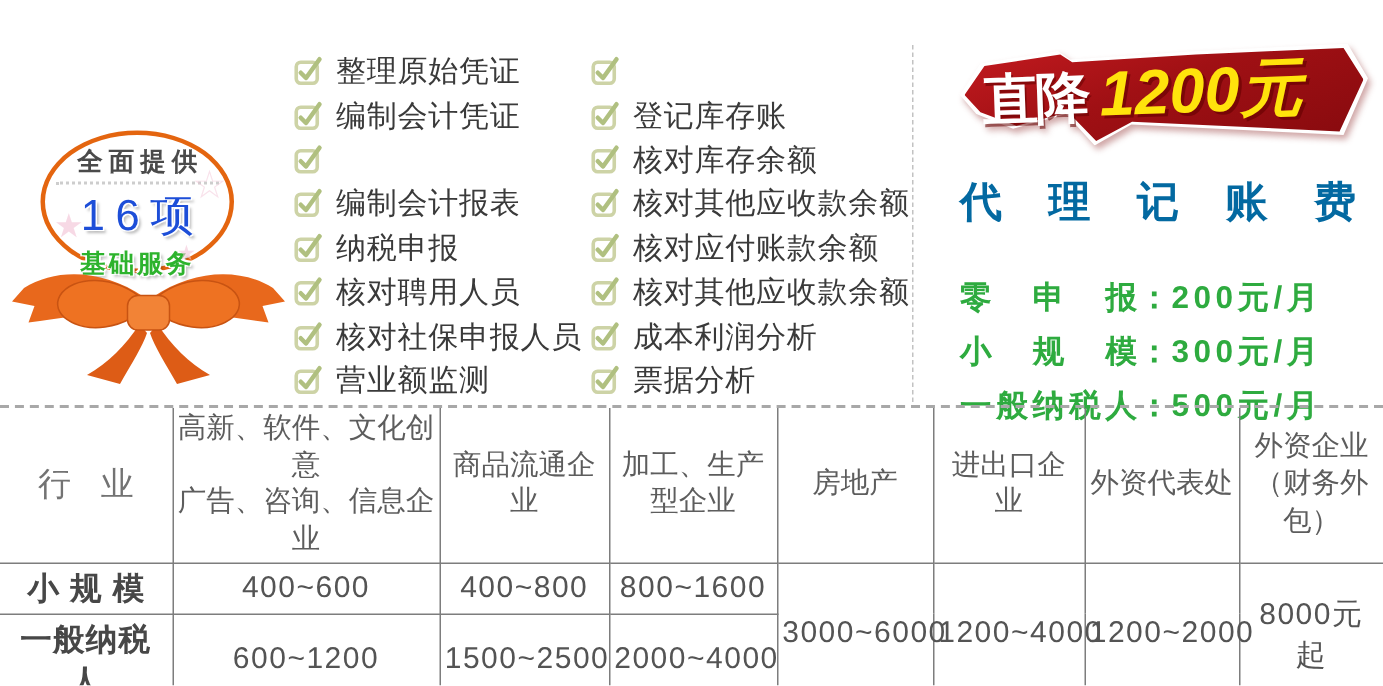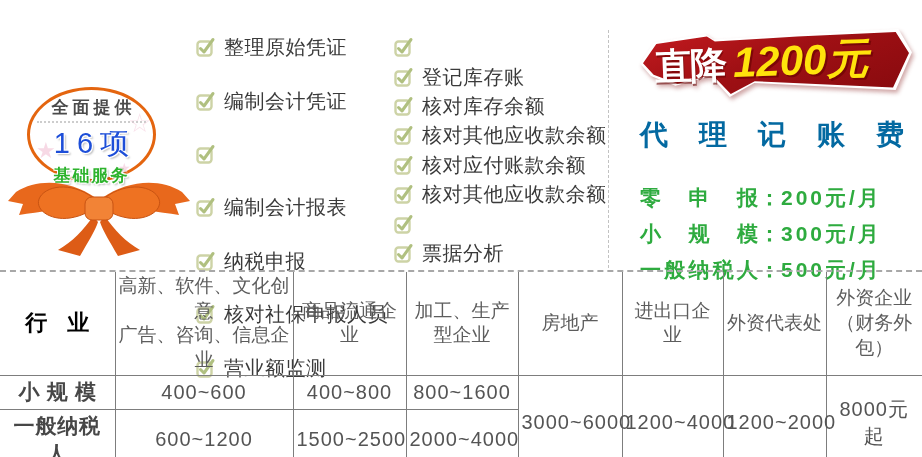--- a/index.html
+++ b/index.html
@@ -19,21 +19,21 @@
   .outline-white{ text-shadow:-1px -1px 0 #fff,1px -1px 0 #fff,-1px 1px 0 #fff,1px 1px 0 #fff,2px 2px 2px rgba(0,0,0,.28); }
   .badge-big{ margin-top:1px; font-size:29px; font-weight:400; color:#1d4ed8;
     letter-spacing:7px; text-indent:7px; white-space:nowrap; }
   .badge-sub{ font-size:17px; font-weight:900; color:#2db32d;
     letter-spacing:2px; white-space:nowrap; }
   .badge-star{ position:absolute; color:#f3c6d8; z-index:2; pointer-events:none; }
   .ribbon-svg{ position:absolute; left:8px; top:168px; z-index:3; }
 
   
   .check-col{ position:absolute; top:33px; display:flex; flex-direction:column; }
-  .check-col.left{ left:196px;gap:24px; } .check-col.right{ left:394px; }
+  .check-col.left{ left:196px; } .check-col.right{ left:394px; }
   .check-item{ height:29.4px; display:flex; align-items:center; }
   .cbx{ width:19px; height:19px; margin-right:9px; display:inline-block; }
   .cbx svg{ overflow:visible; display:block; }
   .check-label{ font-size:20px; color:#3a3a3a; white-space:nowrap; letter-spacing:.5px; }
 
   .v-divider{ position:absolute; left:608px; top:30px; height:238px; width:0;
     border-left:1px dashed #c2c2c2; }
 
   
   .promo{ position:absolute; left:640px; top:30px; width:276px; }
@@ -62,21 +62,21 @@
 
   
   .table-wrap{ position:absolute; left:0; top:270px; width:922px; border-top:2px dashed #a8a8a8; }
   table{ width:922px; border-collapse:collapse; table-layout:fixed; }
   th,td{ border:1px solid #7d7d7d; text-align:center; vertical-align:middle; padding:2px 3px; }
   th{ border-top:none; font-size:19px; font-weight:normal; color:#5d5d5d;
     white-space:pre-line; line-height:1.3; }
   thead tr{ height:66px; } tbody tr{ height:34px; }
   th:first-child,td:first-child{ border-left:none; }
   th:last-child,td:last-child{ border-right:none; }
-  .corner{ font-size:22px; font-weight:bold; color:#000000; letter-spacing:.9em; text-indent:.9em; }
+  .corner{ font-size:22px; font-weight:normal; color:#737373; letter-spacing:.9em; text-indent:.9em; }
   .rowlabel{ font-size:21px; font-weight:bold; color:#474747; }
   .rowlabel.mid{ letter-spacing:.35em; text-indent:.35em; }
   .rowlabel.sm{ letter-spacing:.04em; }
   .val{ font-size:20px; color:#545454; letter-spacing:1px; }
 </style>
 </head>
 <body>
 
 <div id="app">
 
@@ -145,20 +145,29 @@
         </span>
         <span class="check-label">纳税申报</span>
       </div>
     <div class="check-item">
         <span class="cbx">
           <svg width="19" height="19" viewBox="0 0 19 19">
             <rect x="1.5" y="3.5" width="14" height="14" rx="3" fill="none" stroke="#cdd3a6" stroke-width="2.4"></rect>
             <path d="M4.5,10.5 L8,14 L17,1.5" fill="none" stroke="#b0c080" stroke-width="3" stroke-linecap="round" stroke-linejoin="round"></path>
           </svg>
         </span>
+        <span class="check-label">核对聘用人员</span>
+      </div>
+    <div class="check-item">
+        <span class="cbx">
+          <svg width="19" height="19" viewBox="0 0 19 19">
+            <rect x="1.5" y="3.5" width="14" height="14" rx="3" fill="none" stroke="#cdd3a6" stroke-width="2.4"></rect>
+            <path d="M4.5,10.5 L8,14 L17,1.5" fill="none" stroke="#b0c080" stroke-width="3" stroke-linecap="round" stroke-linejoin="round"></path>
+          </svg>
+        </span>
         <span class="check-label">核对社保申报人员</span>
       </div>
     <div class="check-item">
         <span class="cbx">
           <svg width="19" height="19" viewBox="0 0 19 19">
             <rect x="1.5" y="3.5" width="14" height="14" rx="3" fill="none" stroke="#cdd3a6" stroke-width="2.4"></rect>
             <path d="M4.5,10.5 L8,14 L17,1.5" fill="none" stroke="#b0c080" stroke-width="3" stroke-linecap="round" stroke-linejoin="round"></path>
           </svg>
         </span>
         <span class="check-label">营业额监测</span>
@@ -219,20 +228,21 @@
         </span>
         <span class="check-label">核对其他应收款余额</span>
       </div>
     <div class="check-item">
         <span class="cbx">
           <svg width="19" height="19" viewBox="0 0 19 19">
             <rect x="1.5" y="3.5" width="14" height="14" rx="3" fill="none" stroke="#cdd3a6" stroke-width="2.4"></rect>
             <path d="M4.5,10.5 L8,14 L17,1.5" fill="none" stroke="#b0c080" stroke-width="3" stroke-linecap="round" stroke-linejoin="round"></path>
           </svg>
         </span>
+        <span class="check-label">成本利润分析</span>
       </div>
     <div class="check-item">
         <span class="cbx">
           <svg width="19" height="19" viewBox="0 0 19 19">
             <rect x="1.5" y="3.5" width="14" height="14" rx="3" fill="none" stroke="#cdd3a6" stroke-width="2.4"></rect>
             <path d="M4.5,10.5 L8,14 L17,1.5" fill="none" stroke="#b0c080" stroke-width="3" stroke-linecap="round" stroke-linejoin="round"></path>
           </svg>
         </span>
         <span class="check-label">票据分析</span>
       </div>

